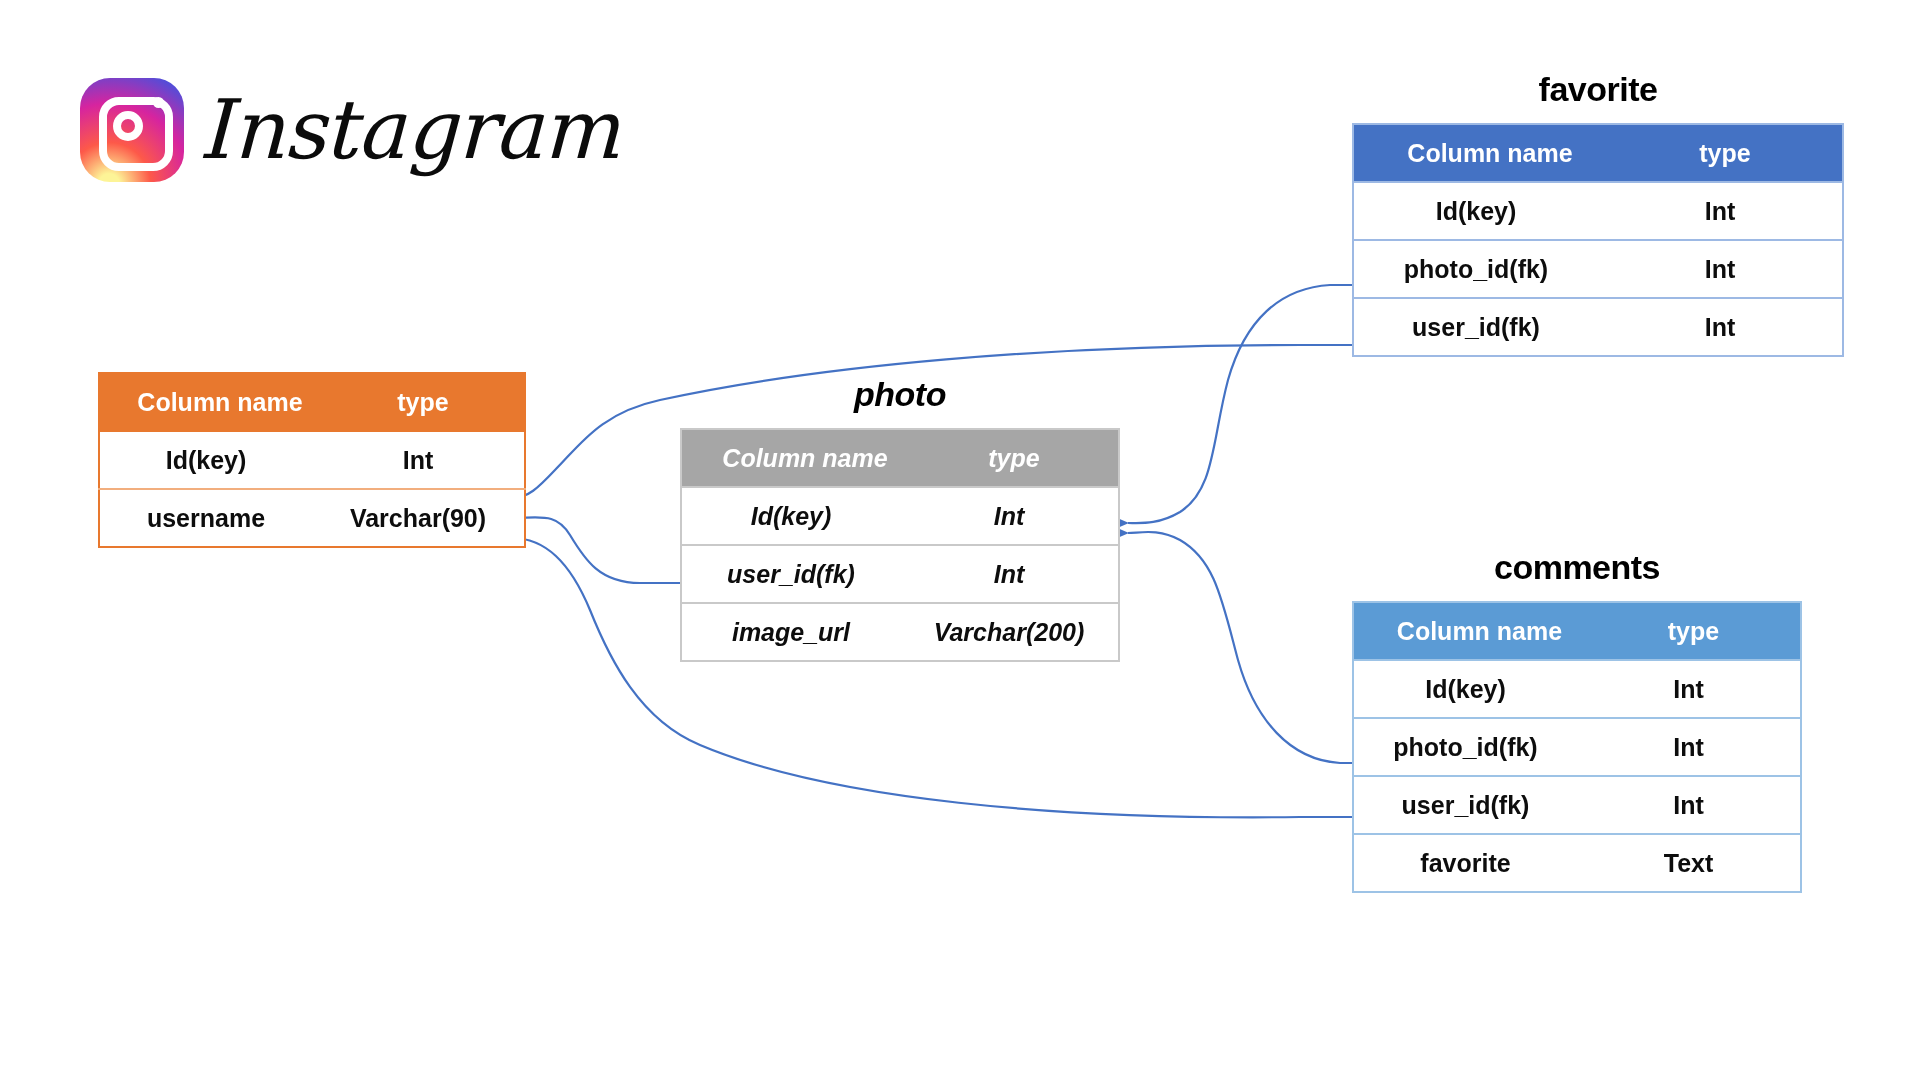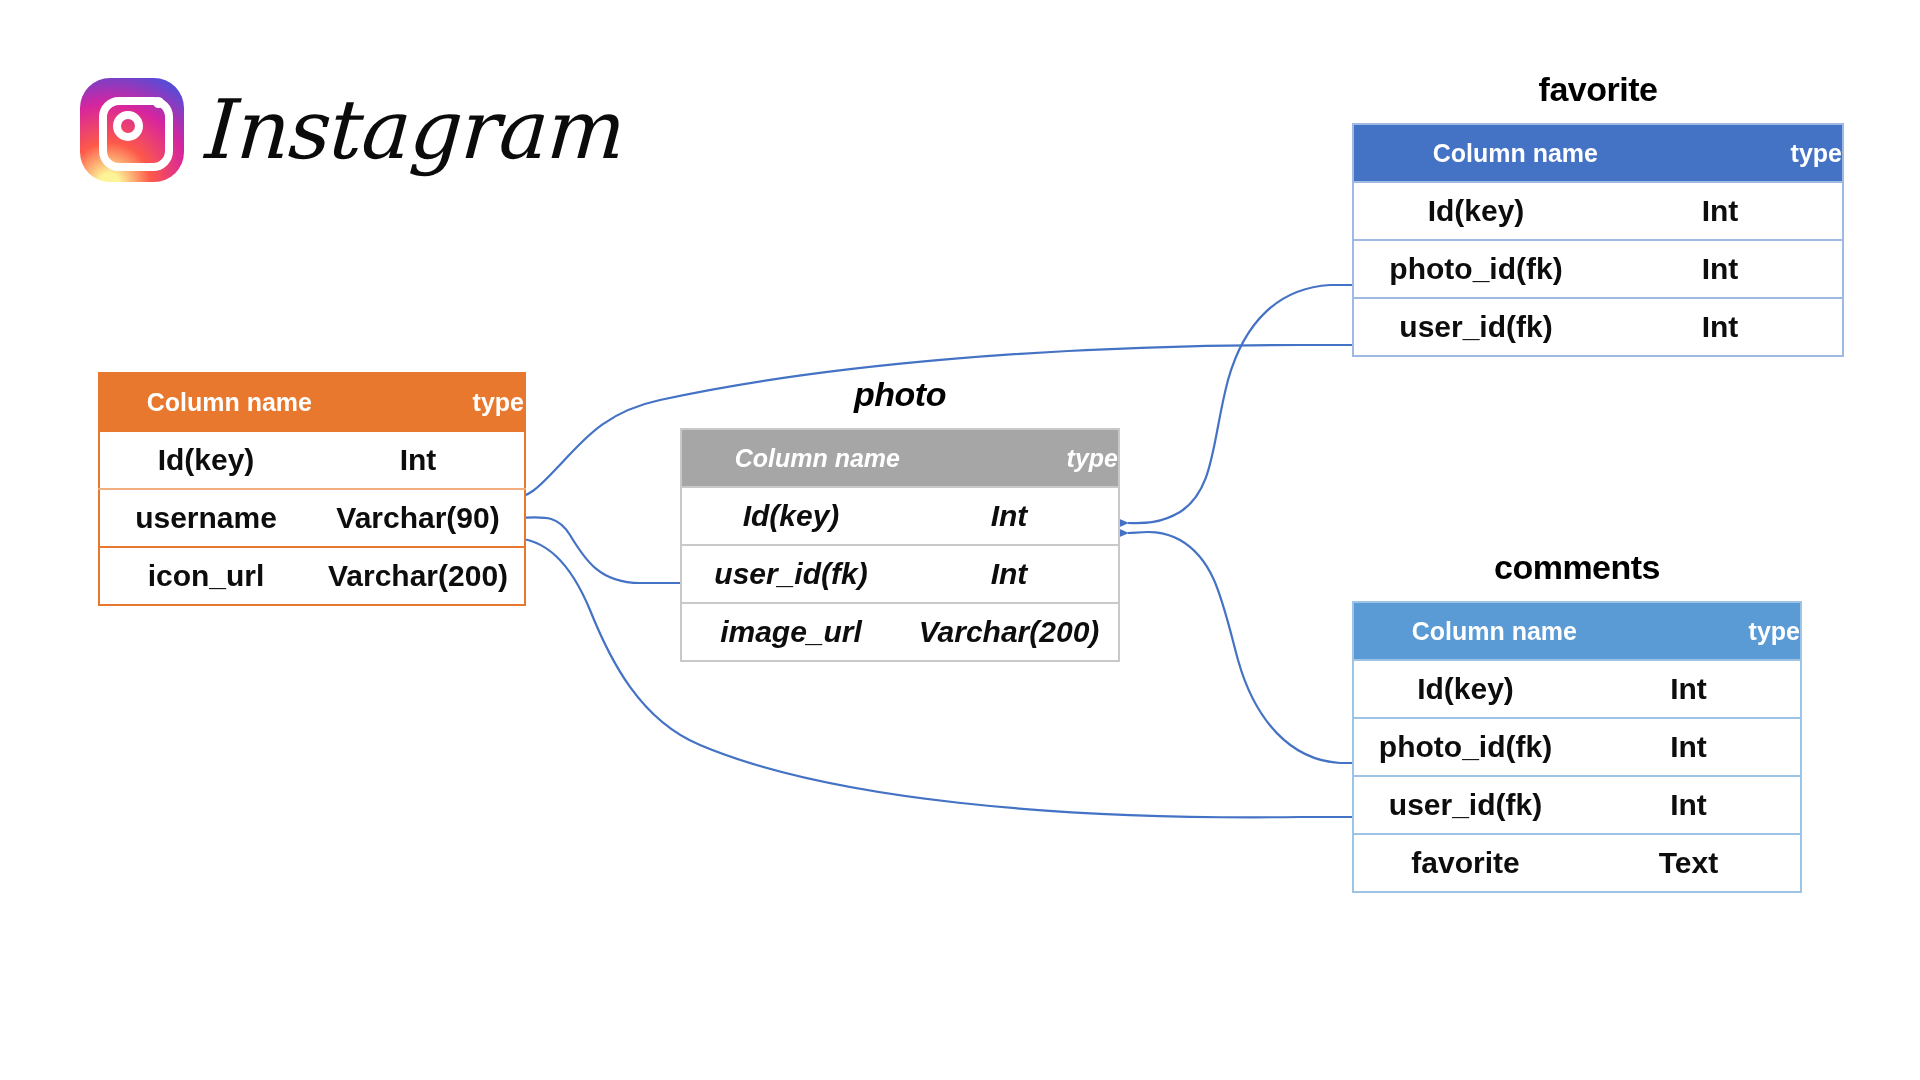--- a/index.html
+++ b/index.html
@@ -96,30 +96,30 @@
     letter-spacing: -0.5px;
   }
   .er-table {
     border-collapse: collapse;
     width: 100%;
     table-layout: fixed;
   }
   .er-table th,
   .er-table td {
     height: 58px;
-    font-size: 30px;
+    font-size: 25px;
     font-weight: bold;
     text-align: center;
     padding: 0;
     box-sizing: border-box;
   }
   .er-table th {
     color: #ffffff;
     font-size: 25px;
-    text-align: right;
+    text-align: center;
   }
   .er-table th.col-name { padding-left: 28px; }
   .er-table th.col-type { padding-left: 10px; }
   .er-table td {
     color: #0d0d0d;
     background: #ffffff;
   }
 
   
   .t-user .er-table { border: 2px solid #E8782E; }
@@ -194,24 +194,20 @@
       </thead>
       <tbody>
         <tr>
           <td>Id(key)</td>
           <td>Int</td>
         </tr>
         <tr>
           <td>username</td>
           <td>Varchar(90)</td>
         </tr>
-        <tr>
-          <td>icon_url</td>
-          <td>Varchar(200)</td>
-        </tr>
       </tbody>
     </table>
   </div>
 
   <div class="table-block t-photo">
     <div class="table-title">photo</div>
     <table class="er-table">
       <thead>
         <tr>
           <th class="col-name">Column name</th>

